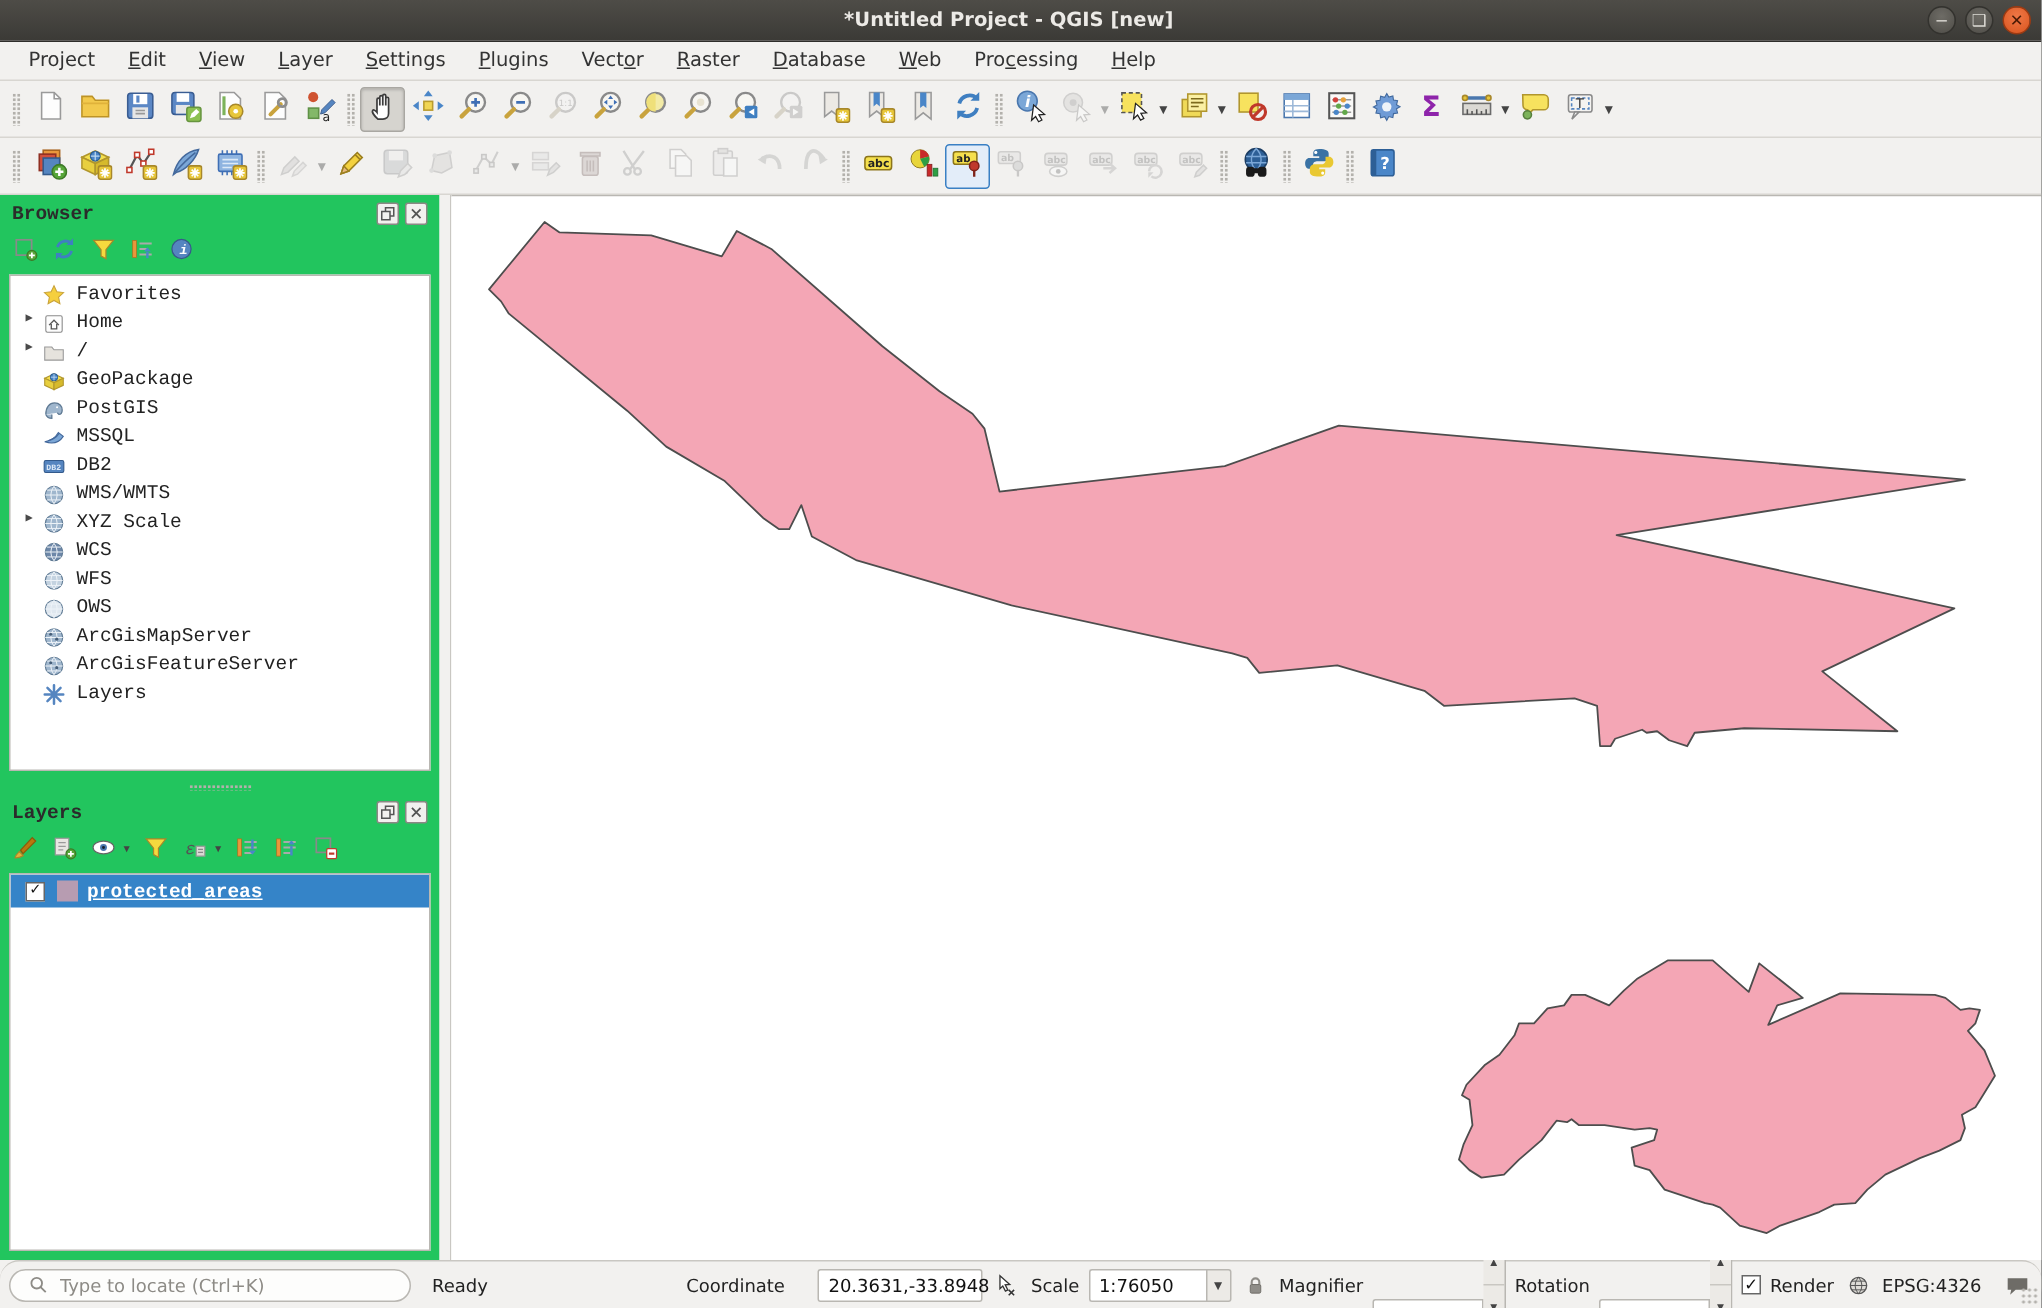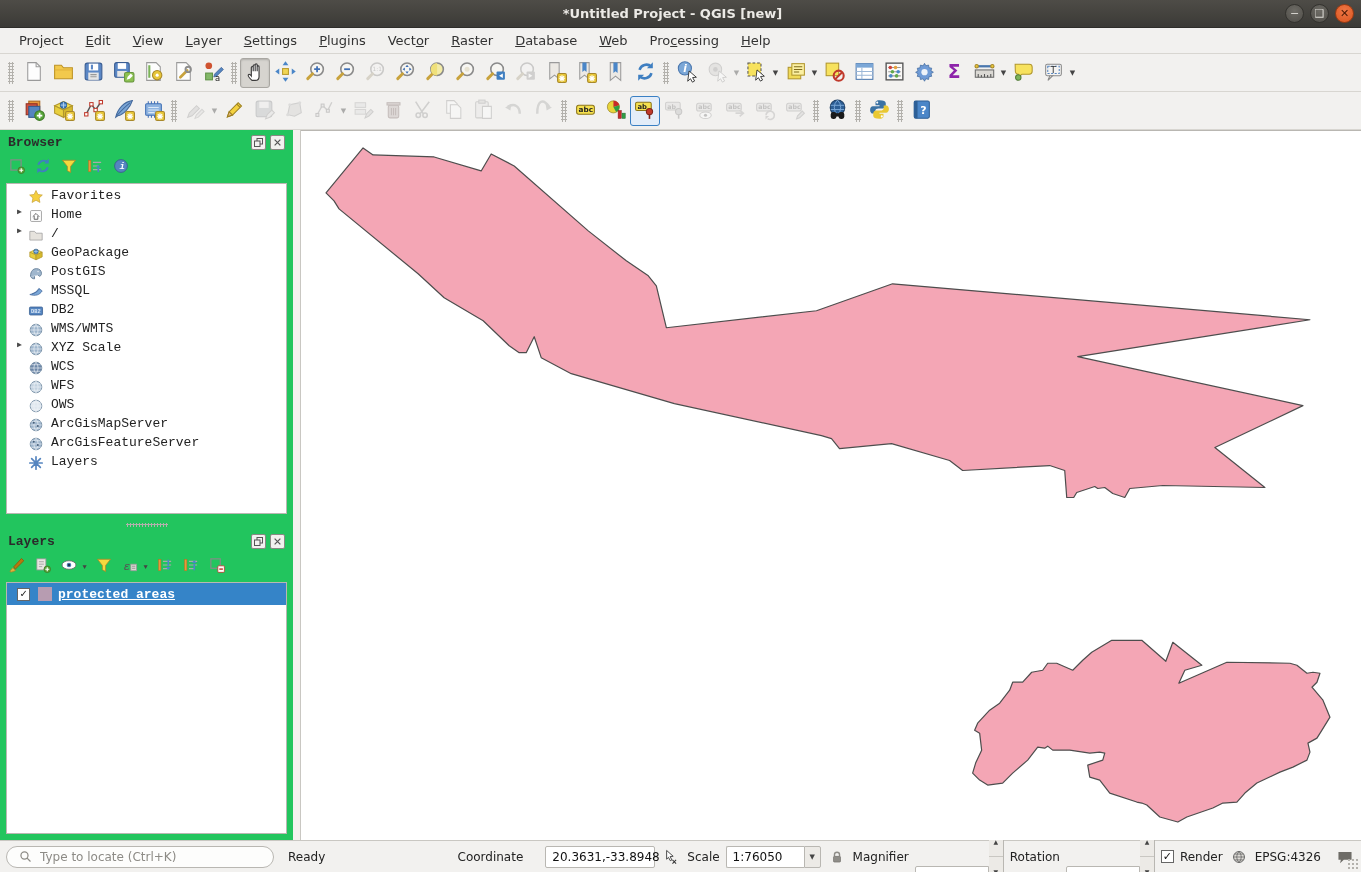--- a/index.html
+++ b/index.html
@@ -56,21 +56,21 @@
   .tree-ico { width:18px; height:17px; display:flex; align-items:center; justify-content:center; margin-right:6px; flex:none; }
   .tree-label { font-size:13px; color:#222; white-space:nowrap; }
 
   
   .layer-row { height:22px; display:flex; align-items:center; background:#3584c8; color:#fff; padding-left:10px; }
   .chk { width:13px; height:13px; background:#fff; border:1px solid #666; display:flex; align-items:center; justify-content:center; font-size:11px; color:#111; line-height:1; flex:none; }
   .layer-swatch { width:14px; height:14px; margin:0 6px 0 8px; flex:none; }
   .layer-label { font-weight:bold; text-decoration:underline; font-size:13px; }
 
   
-  .statusbar { height:32px; background:#f2f1ef; border-top:1px solid #c9c7c2; display:flex; align-items:center; padding:0 6px; gap:6px; flex:none; font-size:12px; }
+  .statusbar { height:32px; background:#f2f1ef; border-top:1px solid #c9c7c2; display:flex; align-items:center; padding:0 6px; gap:6px; flex:none; font-size:12px;border-radius:13px; }
   .locate { width:268px; height:22px; border:1px solid #b9b7b2; border-radius:12px; background:#fdfdfc; display:flex; align-items:center; padding:0 8px; gap:5px; color:#8d8b86; flex:none; }
   .locate input { border:none; outline:none; background:transparent; font-size:12px; color:#555; width:100%; font-family:inherit; }
   .locate input::placeholder { color:#8d8b86; }
   .sb-label { color:#222;text-align:right; }
   .sb-field { height:22px; border:1px solid #b9b7b2; border-radius:2px; background:#fff; display:flex; align-items:center; padding:0 6px; font-size:12px; color:#111; }
   .sb-combo { display:flex; }
   .sb-combo .sb-field { border-right:none; border-radius:2px 0 0 2px; width:78px; }
   .combo-btn { width:17px; height:22px; border:1px solid #b9b7b2; border-radius:0 2px 2px 0; background:#eceae6; display:flex; align-items:center; justify-content:center; font-size:7px; color:#444; }
   .spin { display:flex; }
   .spin .sb-field { width:74px; border-radius:2px 0 0 2px;margin-top:40px; }

